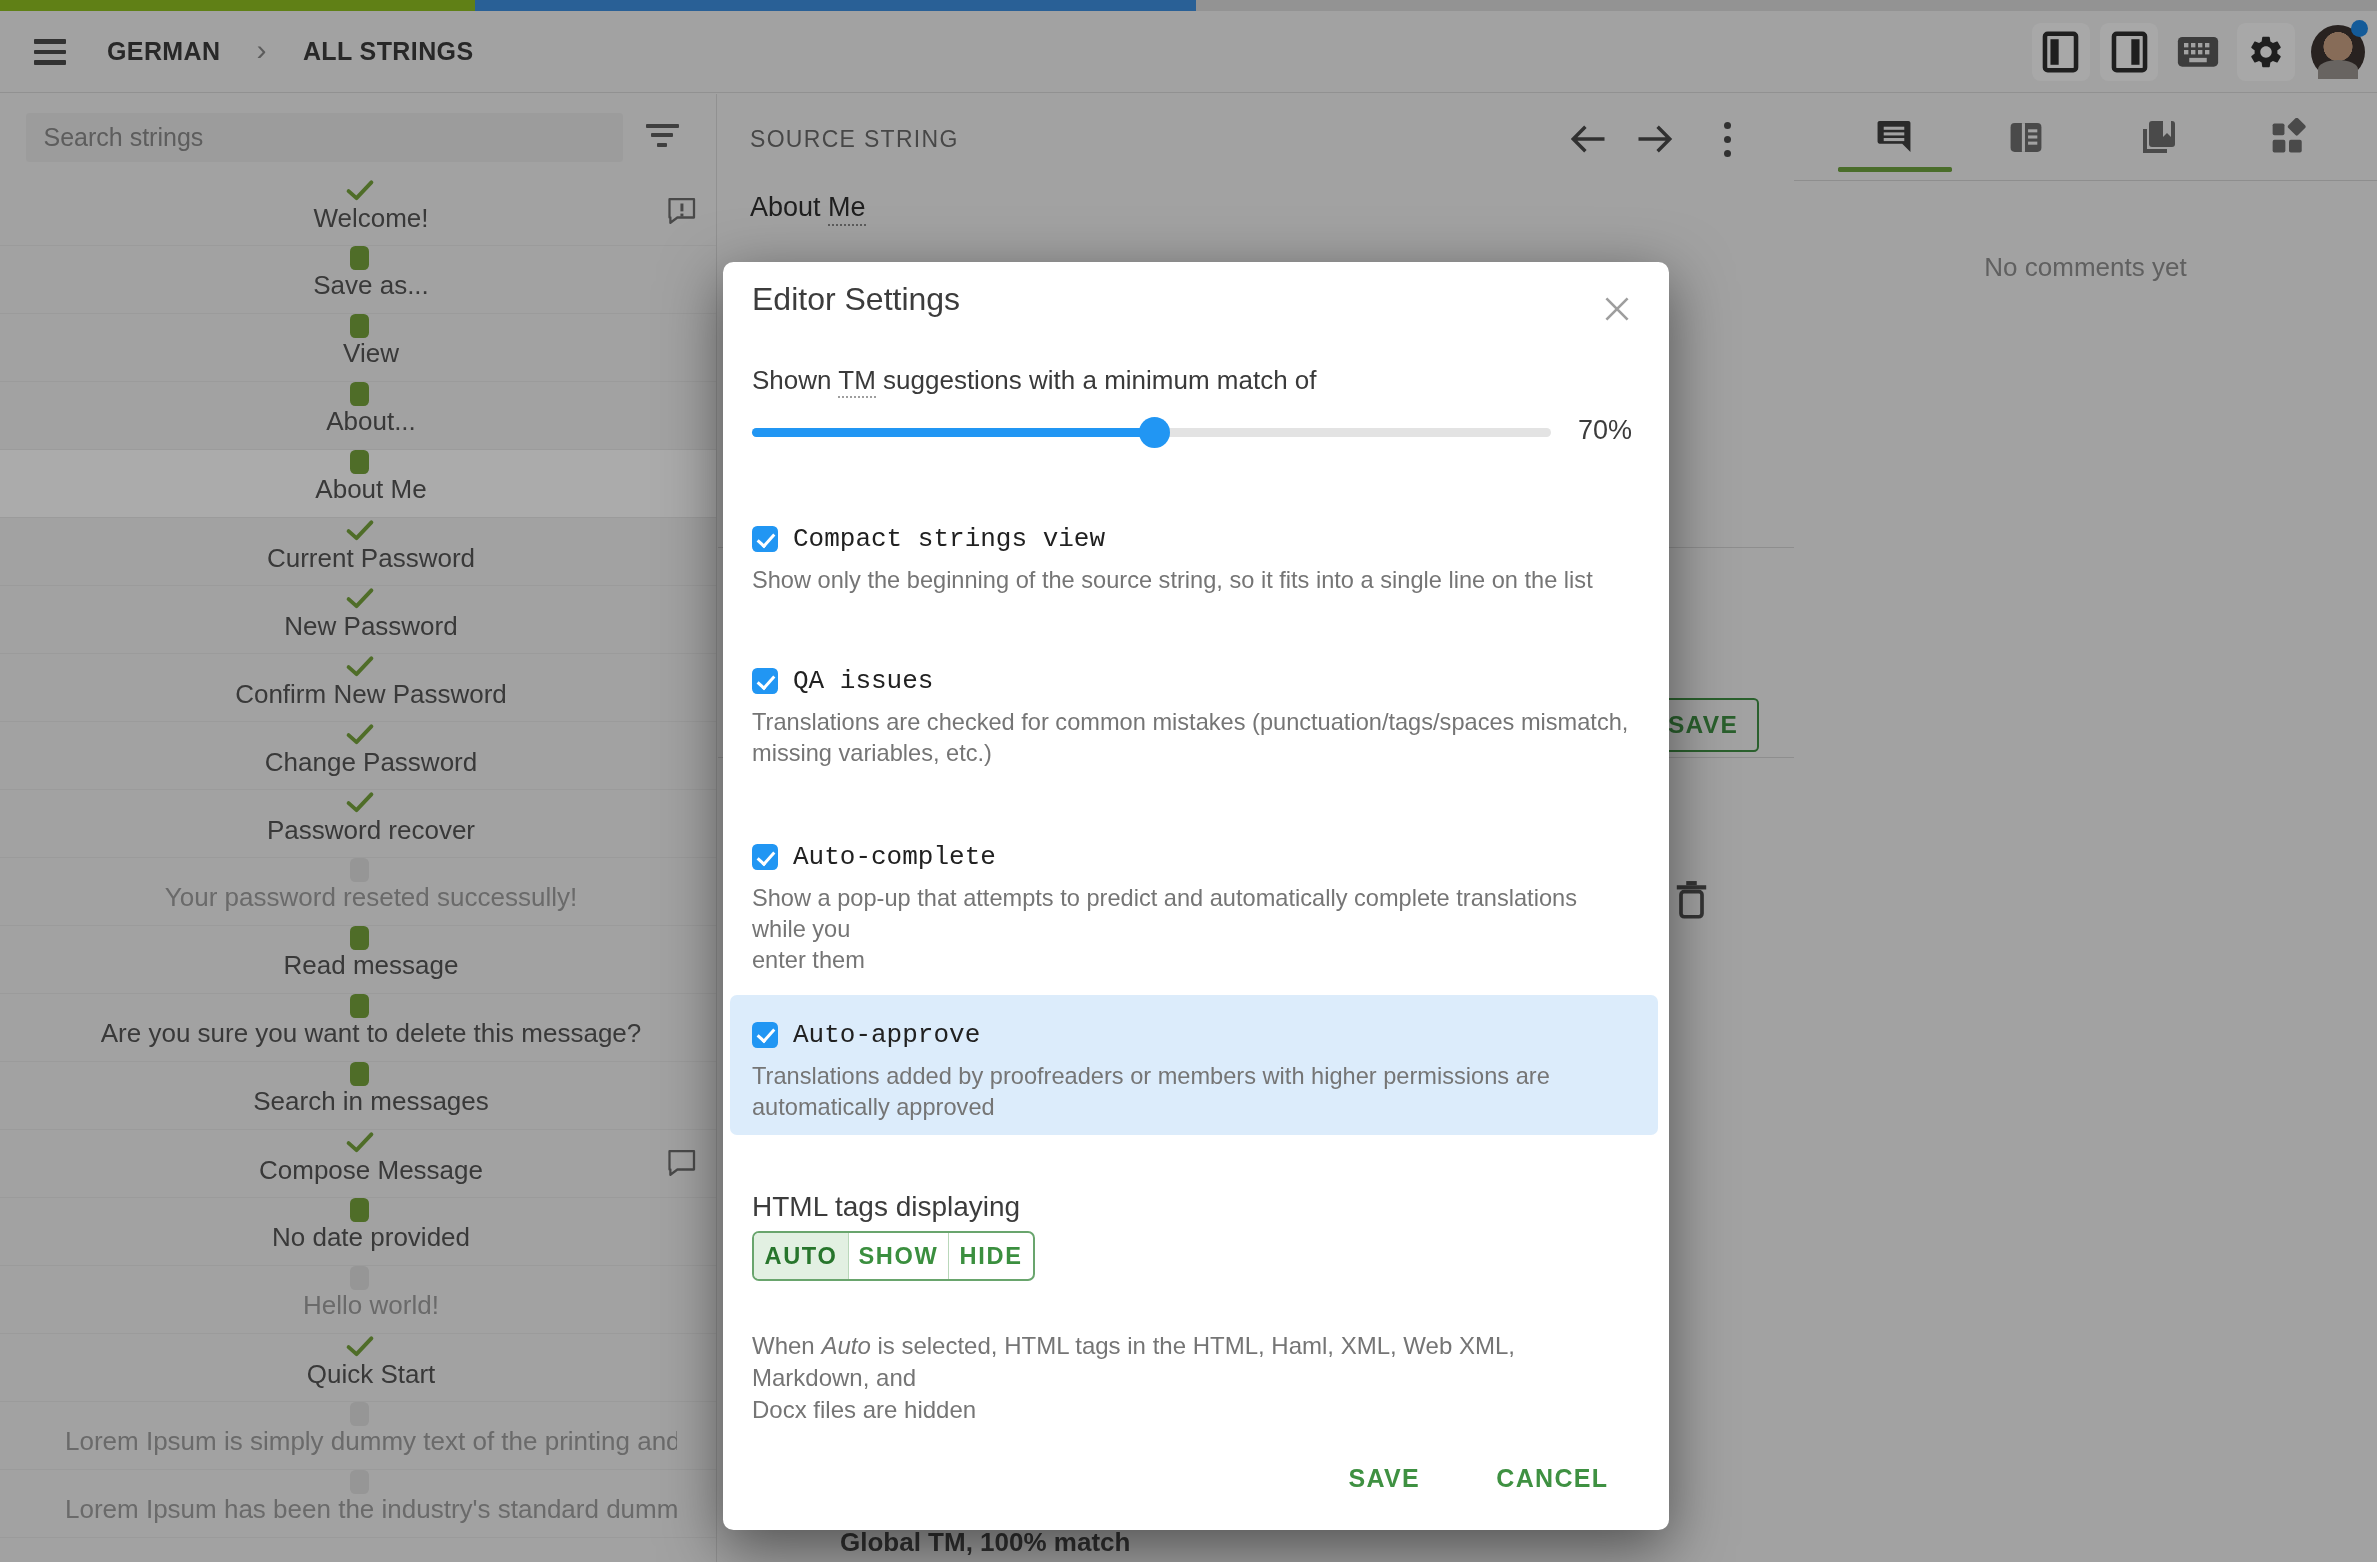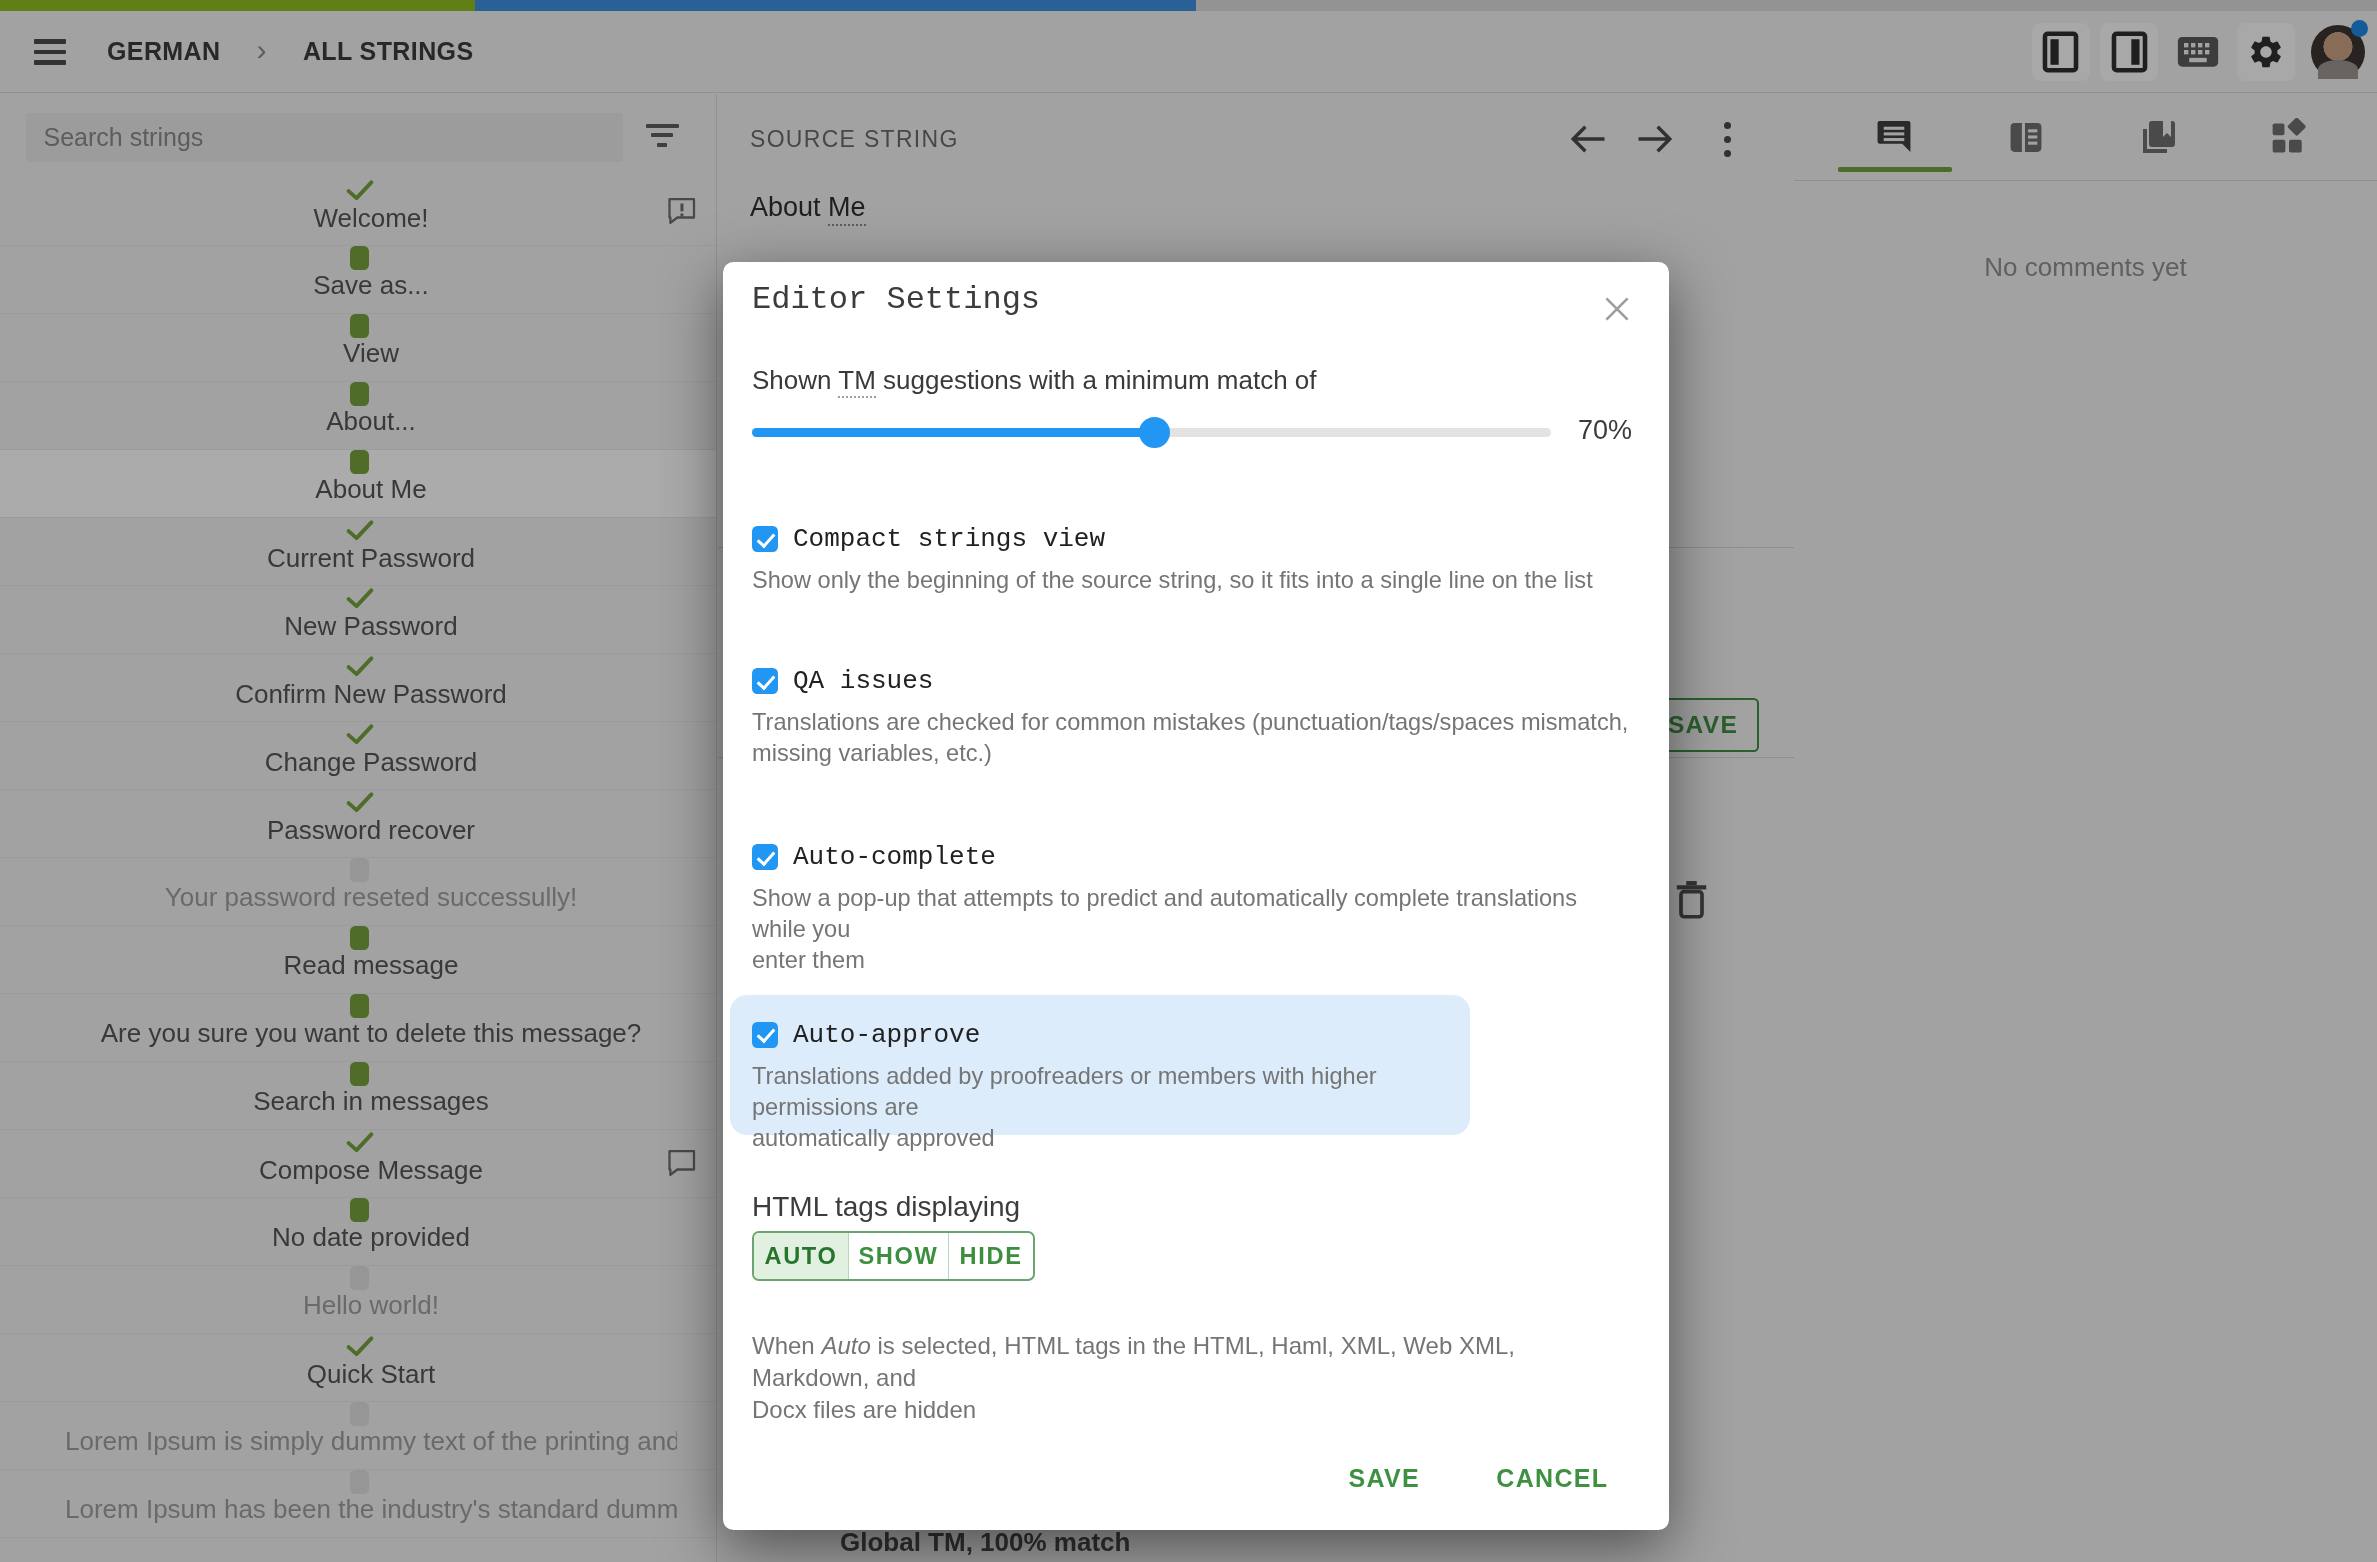--- a/index.html
+++ b/index.html
@@ -85,34 +85,34 @@
   .tabs{position:absolute;top:0;left:0;right:0;height:87px;border-bottom:0.9px solid #d4d4d4;}
   .tab{position:absolute;top:12.2px;width:66px;height:63px;background:none;border:0;cursor:pointer;
        display:flex;align-items:center;justify-content:center;}
   .tab-underline{position:absolute;left:44px;top:73px;width:114px;height:5.2px;border-radius:1.7px;}
   .no-comments{position:absolute;top:158px;left:0;right:0;text-align:center;font-size:26px;color:#8f8f8f;}
 
   
   .overlay{position:absolute;inset:0;background:rgba(0,0,0,.33);z-index:40;}
   .modal{position:absolute;left:723px;top:262px;width:946px;height:1268px;background:#fff;
          border-radius:10.5px;z-index:50;box-shadow:0 17.5px 61px rgba(0,0,0,.5);}
-  .m-title{position:absolute;left:29px;top:19px;font-size:32px;color:#3c3c3c;font-family:Liberation Mono, monospace;}
+  .m-title{position:absolute;left:29px;top:19px;font-size:32px;color:#3c3c3c;}
   .m-close{position:absolute;right:31.5px;top:26px;width:42px;height:42px;background:none;border:0;
            cursor:pointer;display:flex;align-items:center;justify-content:center;}
   .m-tmline{position:absolute;left:29px;top:103px;font-size:26px;color:#3a3a3a;}
   .tm-term{border-bottom:2.6px dotted #9e9e9e;padding-bottom:0.9px;}
   .slider{position:absolute;left:29px;top:166px;width:799px;height:8.7px;border-radius:4.4px;
           background:#e3e3e3;cursor:pointer;}
   .slider-fill{position:absolute;left:0;top:0;height:8.7px;border-radius:4.4px;}
   .slider-thumb{position:absolute;top:-11.4px;width:31.5px;height:31.5px;border-radius:50%;}
   .slider-value{position:absolute;left:855px;top:153px;font-size:27px;color:#3c3c3c;}
 
   .opt{position:absolute;left:29px;width:883px;}
   .opt.p1{top:262px;} .opt.p2{top:404px;} .opt.p3{top:580px;}
-  .opt-highlight{position:absolute;left:7px;top:733px;width:740px;height:140px;border-radius:17px;
+  .opt-highlight{position:absolute;left:7px;top:733px;width:928px;height:140px;border-radius:7px;
                  padding:24.5px 0 0 22px;}
   .opt-head{display:flex;align-items:center;gap:15px;font-family:Liberation Mono, monospace;}
   .cbx{width:26px;height:26px;border-radius:5.2px;position:relative;flex:none;cursor:pointer;}
   .cbx::after{content:"";position:absolute;left:8.7px;top:3.5px;width:7px;height:14px;
               border:solid #fff;border-width:0 3.5px 3.5px 0;transform:rotate(42deg);}
   .opt-label{font-size:26px;color:#212121;}
   .opt-desc{margin-top:11.4px;font-size:23.6px;line-height:31px;color:#757575;white-space:pre-line;}
 
   .html-label{position:absolute;left:29px;top:929px;font-size:28px;color:#3c3c3c;}
   .segmented{position:absolute;left:29px;top:969px;height:50px;display:inline-flex;

